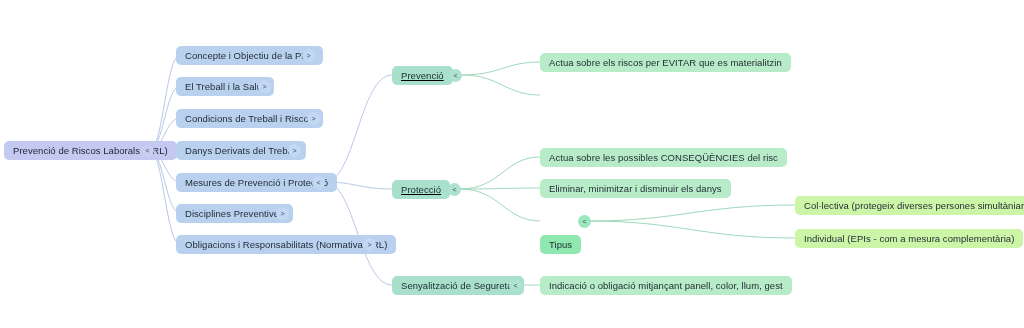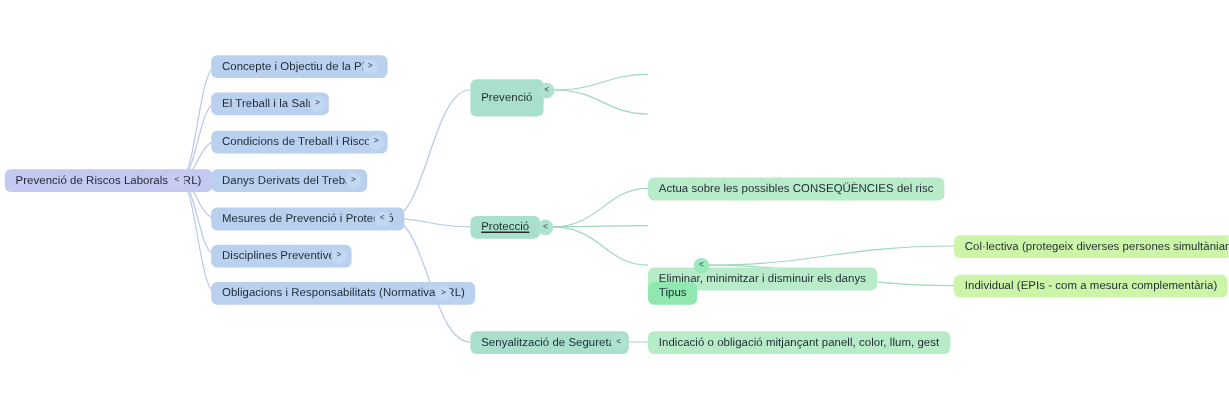--- a/index.html
+++ b/index.html
@@ -172,46 +172,49 @@
     <span>&gt;</span>
   </div>
 
   <div class="node lvl-blue" style="left:176px; top:235px; height:19px;">
     <span class="node-label">Obligacions i Responsabilitats (Normativa PRL)</span>
   </div>
   <div class="toggle t-blue" style="left:363px; top:238px;">
     <span>&gt;</span>
   </div>
 
-  <div class="node lvl-teal" style="left:392px; top:66px; height:31px;">
+  <div class="node lvl-teal" style="left:392px; top:66px; height:19px;text-decoration:underline;">
     <span class="node-label">Prevenció</span>
   </div>
   <div class="toggle t-teal" style="left:449px; top:69px;">
     <span>&lt;</span>
   </div>
 
   <div class="node lvl-teal" style="left:392px; top:180px; height:19px;text-decoration:underline;">
     <span class="node-label">Protecció</span>
   </div>
   <div class="toggle t-teal" style="left:448px; top:183px;">
     <span>&lt;</span>
   </div>
 
   <div class="node lvl-teal" style="left:392px; top:276px; height:19px;">
     <span class="node-label">Senyalització de Seguretat</span>
   </div>
   <div class="toggle t-teal" style="left:509px; top:279px;">
     <span>&lt;</span>
   </div>
 
+  <div class="node lvl-green" style="left:540px; top:53px; height:19px;">
+    <span class="node-label">Actua sobre els riscos per EVITAR que es materialitzin</span>
+  </div>
 
   <div class="node lvl-green" style="left:540px; top:148px; height:19px;text-align:center;">
     <span class="node-label">Actua sobre les possibles CONSEQÜÈNCIES del risc</span>
   </div>
-  <div class="node lvl-green" style="left:540px; top:179px; height:19px;margin-top:44px;">
+  <div class="node lvl-green" style="left:540px; top:179px; height:19px;">
     <span class="node-label">Eliminar, minimitzar i disminuir els danys</span>
   </div>
   <div class="node lvl-mint" style="left:540px; top:212px; height:19px;margin-top:23px;">
     <span class="node-label">Tipus</span>
   </div>
   <div class="toggle t-mint" style="left:578px; top:215px;">
     <span>&lt;</span>
   </div>
 
   <div class="node lvl-lime" style="left:795px; top:196px; height:19px;">

